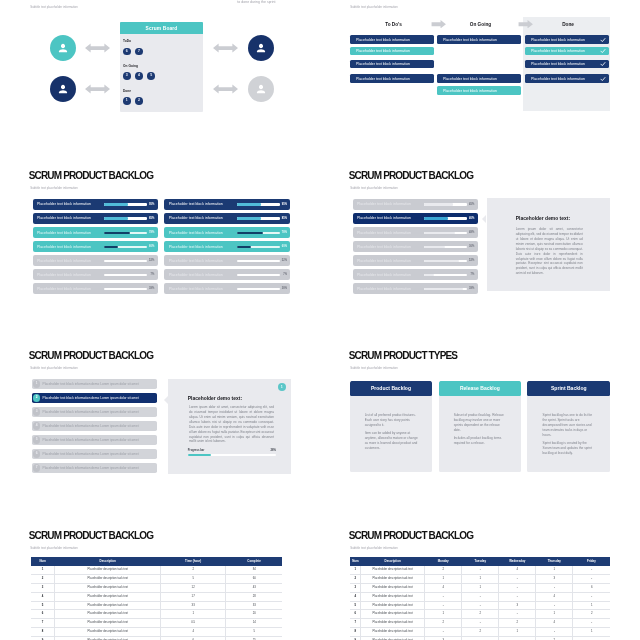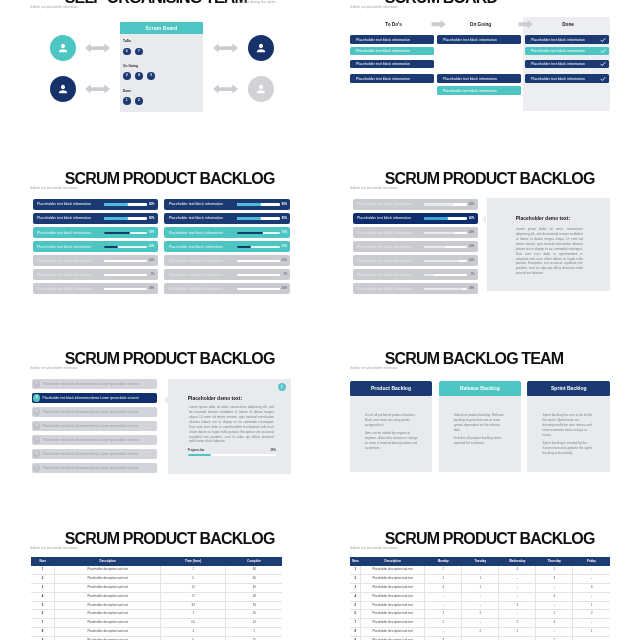--- a/index.html
+++ b/index.html
@@ -10,22 +10,22 @@
   .s1{left:0;top:-10.4px}
   .s2{left:320px;top:-10.4px}
   .s3{left:0;top:170px}
   .s4{left:320px;top:170px}
   .s5{left:0;top:350px}
   .s6{left:320px;top:350px}
   .s7{left:0;top:530px}
   .s8{left:320px;top:530px}
 
   .title{position:absolute;left:28.8px;font-family:"Liberation Sans",sans-serif;
-         font-weight:bold;font-size:16px;letter-spacing:-0.85px;color:#111;white-space:nowrap;
-         line-height:1;margin-left:36px;}
+         font-weight:bold;font-size:10px;letter-spacing:-0.85px;color:#111;white-space:nowrap;
+         line-height:1;}
   .subtitle{position:absolute;left:30.2px;font-size:2.92px;color:#a3a3ab;letter-spacing:0.04px;
             white-space:nowrap;line-height:1;}
 
   
   .s1 .note{position:absolute;left:237.3px;top:10.6px;font-size:3.55px;color:#a3a3ab;white-space:nowrap;letter-spacing:0.0px;}
   .avatar{position:absolute;width:26px;height:26px;border-radius:50%;}
   .avatar svg{position:absolute;left:50%;top:50%;transform:translate(-50%,-50%);}
   .av-teal{background:#4cc5c3}
   .av-navy{background:#17326a}
   .av-grey{background:#d0d2d6}
@@ -456,21 +456,21 @@
         <span class="pbl">Progress bar</span>
         <span class="pbp">28%</span>
         <span class="pbt">
             <i id="s5-fill" style="width: 22.88px;"></i>
           </span>
       </div>
     </div>
   </section>
 
   <section class="slide s6">
-    <div class="title" style="top:0.5px">SCRUM BACKLOG TEAM</div>
+    <div class="title" style="top:0.5px">SCRUM PRODUCT TYPES</div>
     <div class="subtitle" style="top:16.6px">Subtitle text placeholder information</div>
     <div id="s6-cards">
         <div class="tcard" style="left:29.6px;top:30.9px">
           <div class="hd" style="background:#1b3a73">Product Backlog</div>
           <div class="bd">
             <p>List of all preferred product features. Each user story has story points assigned to it.</p>
             <p>Item can be added by anyone at anytime, allowed to mature or change as more is learned about product and customers.</p>
           </div>
         </div>
         <div class="tcard" style="left:118.5px;top:30.9px">

